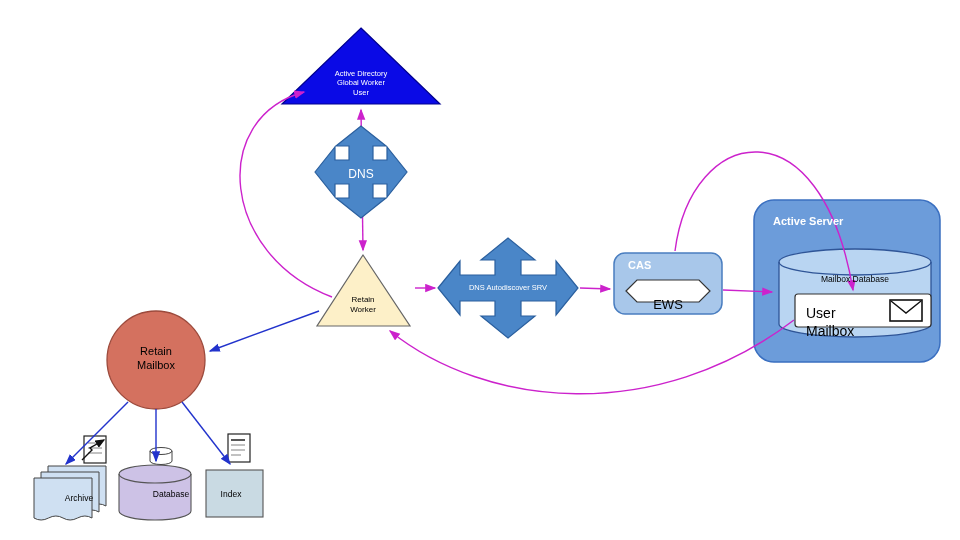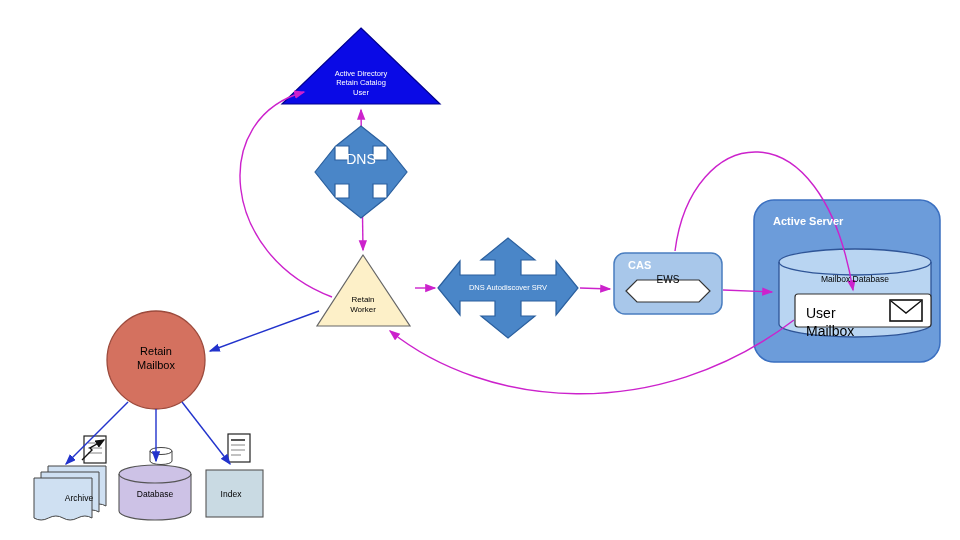--- a/index.html
+++ b/index.html
@@ -102,47 +102,47 @@
     <path d="M778,320 C640,425 470,408 374,331" fill="none" stroke="#cc22cc" stroke-width="1.4" marker-end="url(#mM)"></path>
 
     <line x1="303" y1="311" x2="194" y2="351" stroke="#2233cc" stroke-width="1.4" marker-end="url(#mB)"></line>
     <line x1="112" y1="402" x2="50" y2="464" stroke="#2233cc" stroke-width="1.4" marker-end="url(#mB)"></line>
     <line x1="140" y1="409" x2="140" y2="461" stroke="#2233cc" stroke-width="1.4" marker-end="url(#mB)"></line>
     <line x1="166" y1="402" x2="214" y2="464" stroke="#2233cc" stroke-width="1.4" marker-end="url(#mB)"></line>
   </svg>
 
   <div class="lbl white" style="left:275px;top:69px;width:140px;font-size:7.5px;">
     <div>Active Directory</div>
-    <div>Retain Catalog</div>
+    <div>Global Worker</div>
     <div>User</div>
   </div>
 
-  <div class="lbl white" style="left:320px;top:151px;width:50px;font-size:14px;">DNS</div>
+  <div class="lbl white" style="left:320px;top:167px;width:50px;font-size:12px;">DNS</div>
 
   <div class="lbl" style="left:312px;top:295px;width:70px;font-size:8px;">
     <div>Retain</div>
     <div>Worker</div>
   </div>
 
   <div class="lbl white" style="left:430px;top:283px;width:124px;font-size:7.5px;">DNS Autodiscover SRV</div>
 
   <div class="lbl white bold left" style="left:612px;top:259px;width:60px;font-size:11px;">CAS</div>
 
-  <div class="lbl" style="left:622px;top:274px;width:60px;font-size:10px;">EWS</div>
+  <div class="lbl" style="left:622px;top:297px;width:60px;font-size:13px;">EWS</div>
 
   <div class="lbl white bold left" style="left:757px;top:215px;width:140px;font-size:11px;">Active Server</div>
 
   <div class="lbl" style="left:779px;top:274px;width:120px;font-size:8.5px;">Mailbox Database</div>
 
   <div class="lbl left" style="left:790px;top:305px;width:80px;font-size:14px;">User Mailbox</div>
 
   <div class="lbl" style="left:100px;top:344px;width:80px;font-size:11px;line-height:1.3;">
     <div>Retain</div>
     <div>Mailbox</div>
   </div>
 
   <div class="lbl" style="left:18px;top:493px;width:58px;font-size:8.5px;padding-left:16px;">Archive</div>
 
-  <div class="lbl" style="left:103px;top:489px;width:72px;font-size:8.5px;">Database</div>
+  <div class="lbl" style="left:103px;top:489px;width:72px;font-size:8.5px;padding-left:16px;">Database</div>
 
   <div class="lbl" style="left:190px;top:489px;width:50px;font-size:8.5px;">Index</div>
 
 </div>
 
 </body></html>

